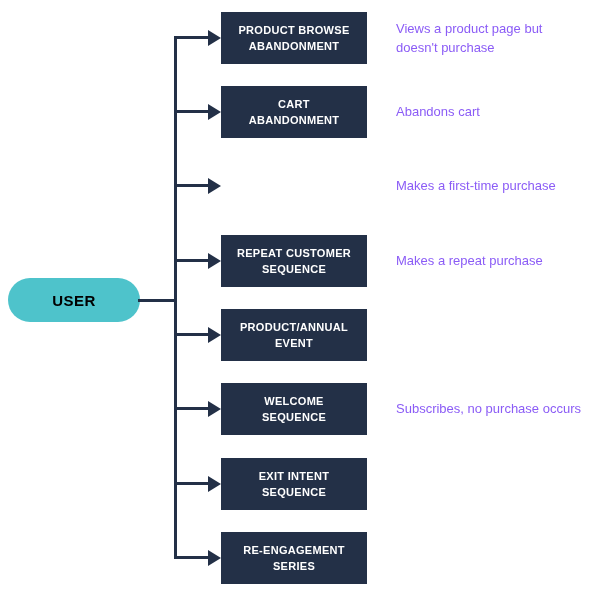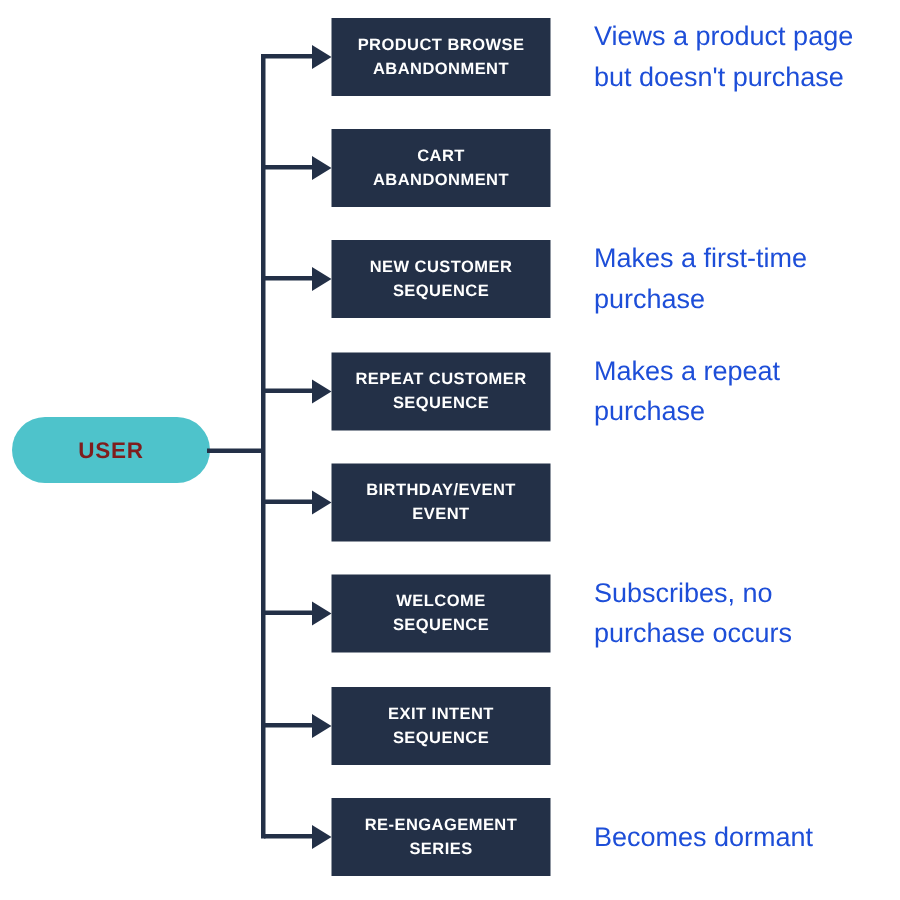--- a/index.html
+++ b/index.html
@@ -27,21 +27,21 @@
     background: #4ec3cb;
     border-radius: 22px;
     display: flex;
     align-items: center;
     justify-content: center;
   }
   .user-node span {
     font-size: 15px;
     font-weight: 700;
     letter-spacing: 0.5px;
-    color: #7f1d1d;
+    color: #000000;
   }
   
   .user-connector {
     position: absolute;
     left: 138px;
     top: 299px;
     width: 38px;
     height: 3px;
     background: #233047;
   }
@@ -101,22 +101,22 @@
   }
   .desc {
     position: absolute;
     left: 396px;
     top: 0;
     width: 186px;
     height: 52px;
     display: flex;
     align-items: center;
     text-align: left;
-    color: #1d4ed8;
-    font-size: 18px;
+    color: #8b5cf6;
+    font-size: 13px;
     font-weight: 500;
     line-height: 1.5;
   }
   
   .row-0 { top: 12px; }
   .row-1 { top: 86px; }
   .row-2 { top: 160px; }
   .row-3 { top: 235px; text-decoration: underline; }
   .row-4 { top: 309px; }
   .row-5 { top: 383px; text-decoration: underline; }
@@ -142,45 +142,43 @@
     </div>
     <div class="desc">Views a product page but doesn't purchase</div>
   </div>
 
   <div class="row row-1">
     <div class="connector"></div>
     <div class="arrowhead"></div>
     <div class="box">
       <span class="box-label">CART ABANDONMENT</span>
     </div>
+    <div class="desc">Abandons cart</div>
   </div>
 
   <div class="row row-2">
     <div class="connector"></div>
     <div class="arrowhead"></div>
-    <div class="box">
-      <span class="box-label">NEW CUSTOMER SEQUENCE</span>
-    </div>
     <div class="desc">Makes a first-time purchase</div>
   </div>
 
   <div class="row row-3">
     <div class="connector"></div>
     <div class="arrowhead"></div>
     <div class="box">
       <span class="box-label">REPEAT CUSTOMER SEQUENCE</span>
     </div>
     <div class="desc">Makes a repeat purchase</div>
   </div>
 
   <div class="row row-4">
     <div class="connector"></div>
     <div class="arrowhead"></div>
     <div class="box">
-      <span class="box-label">BIRTHDAY/EVENT EVENT</span>
+      <span class="box-label">PRODUCT/ANNUAL EVENT</span>
     </div>
   </div>
 
   <div class="row row-5">
     <div class="connector"></div>
     <div class="arrowhead"></div>
     <div class="box">
       <span class="box-label">WELCOME SEQUENCE</span>
     </div>
     <div class="desc">Subscribes, no purchase occurs</div>
@@ -193,16 +191,15 @@
       <span class="box-label">EXIT INTENT SEQUENCE</span>
     </div>
   </div>
 
   <div class="row row-7">
     <div class="connector"></div>
     <div class="arrowhead"></div>
     <div class="box">
       <span class="box-label">RE-ENGAGEMENT SERIES</span>
     </div>
-    <div class="desc">Becomes dormant</div>
   </div>
 
 </div>
 
 </body></html>

